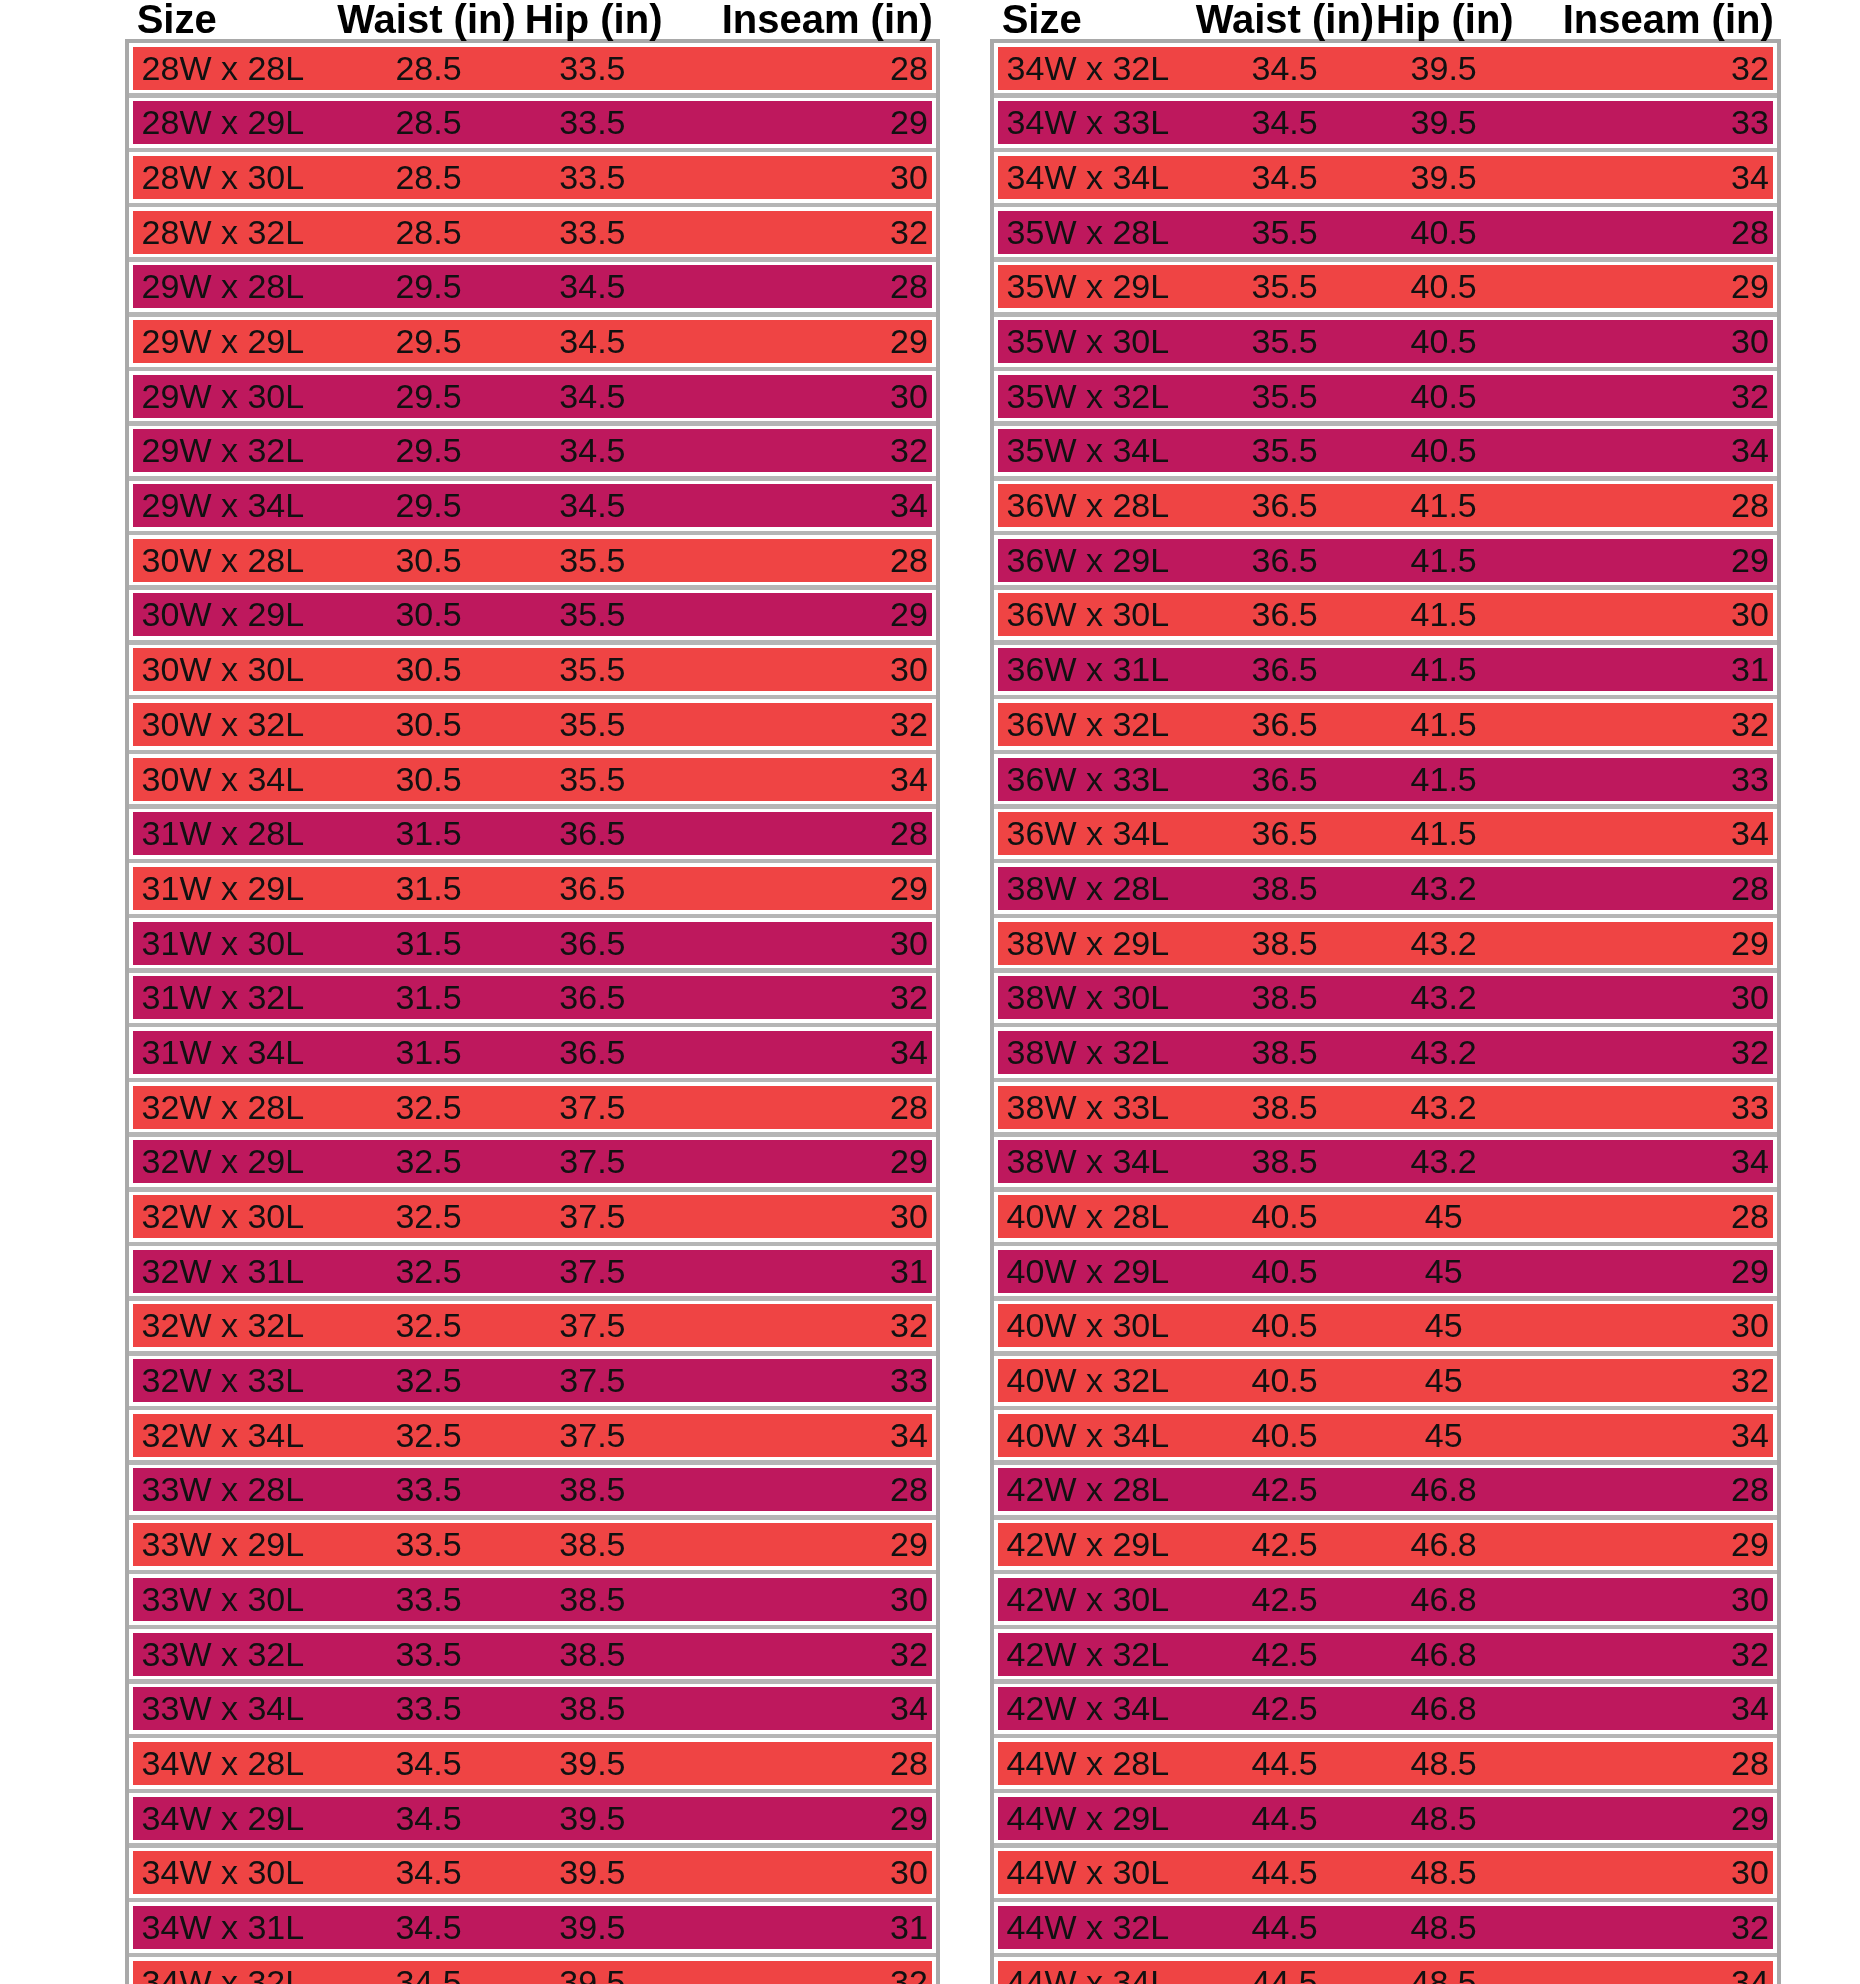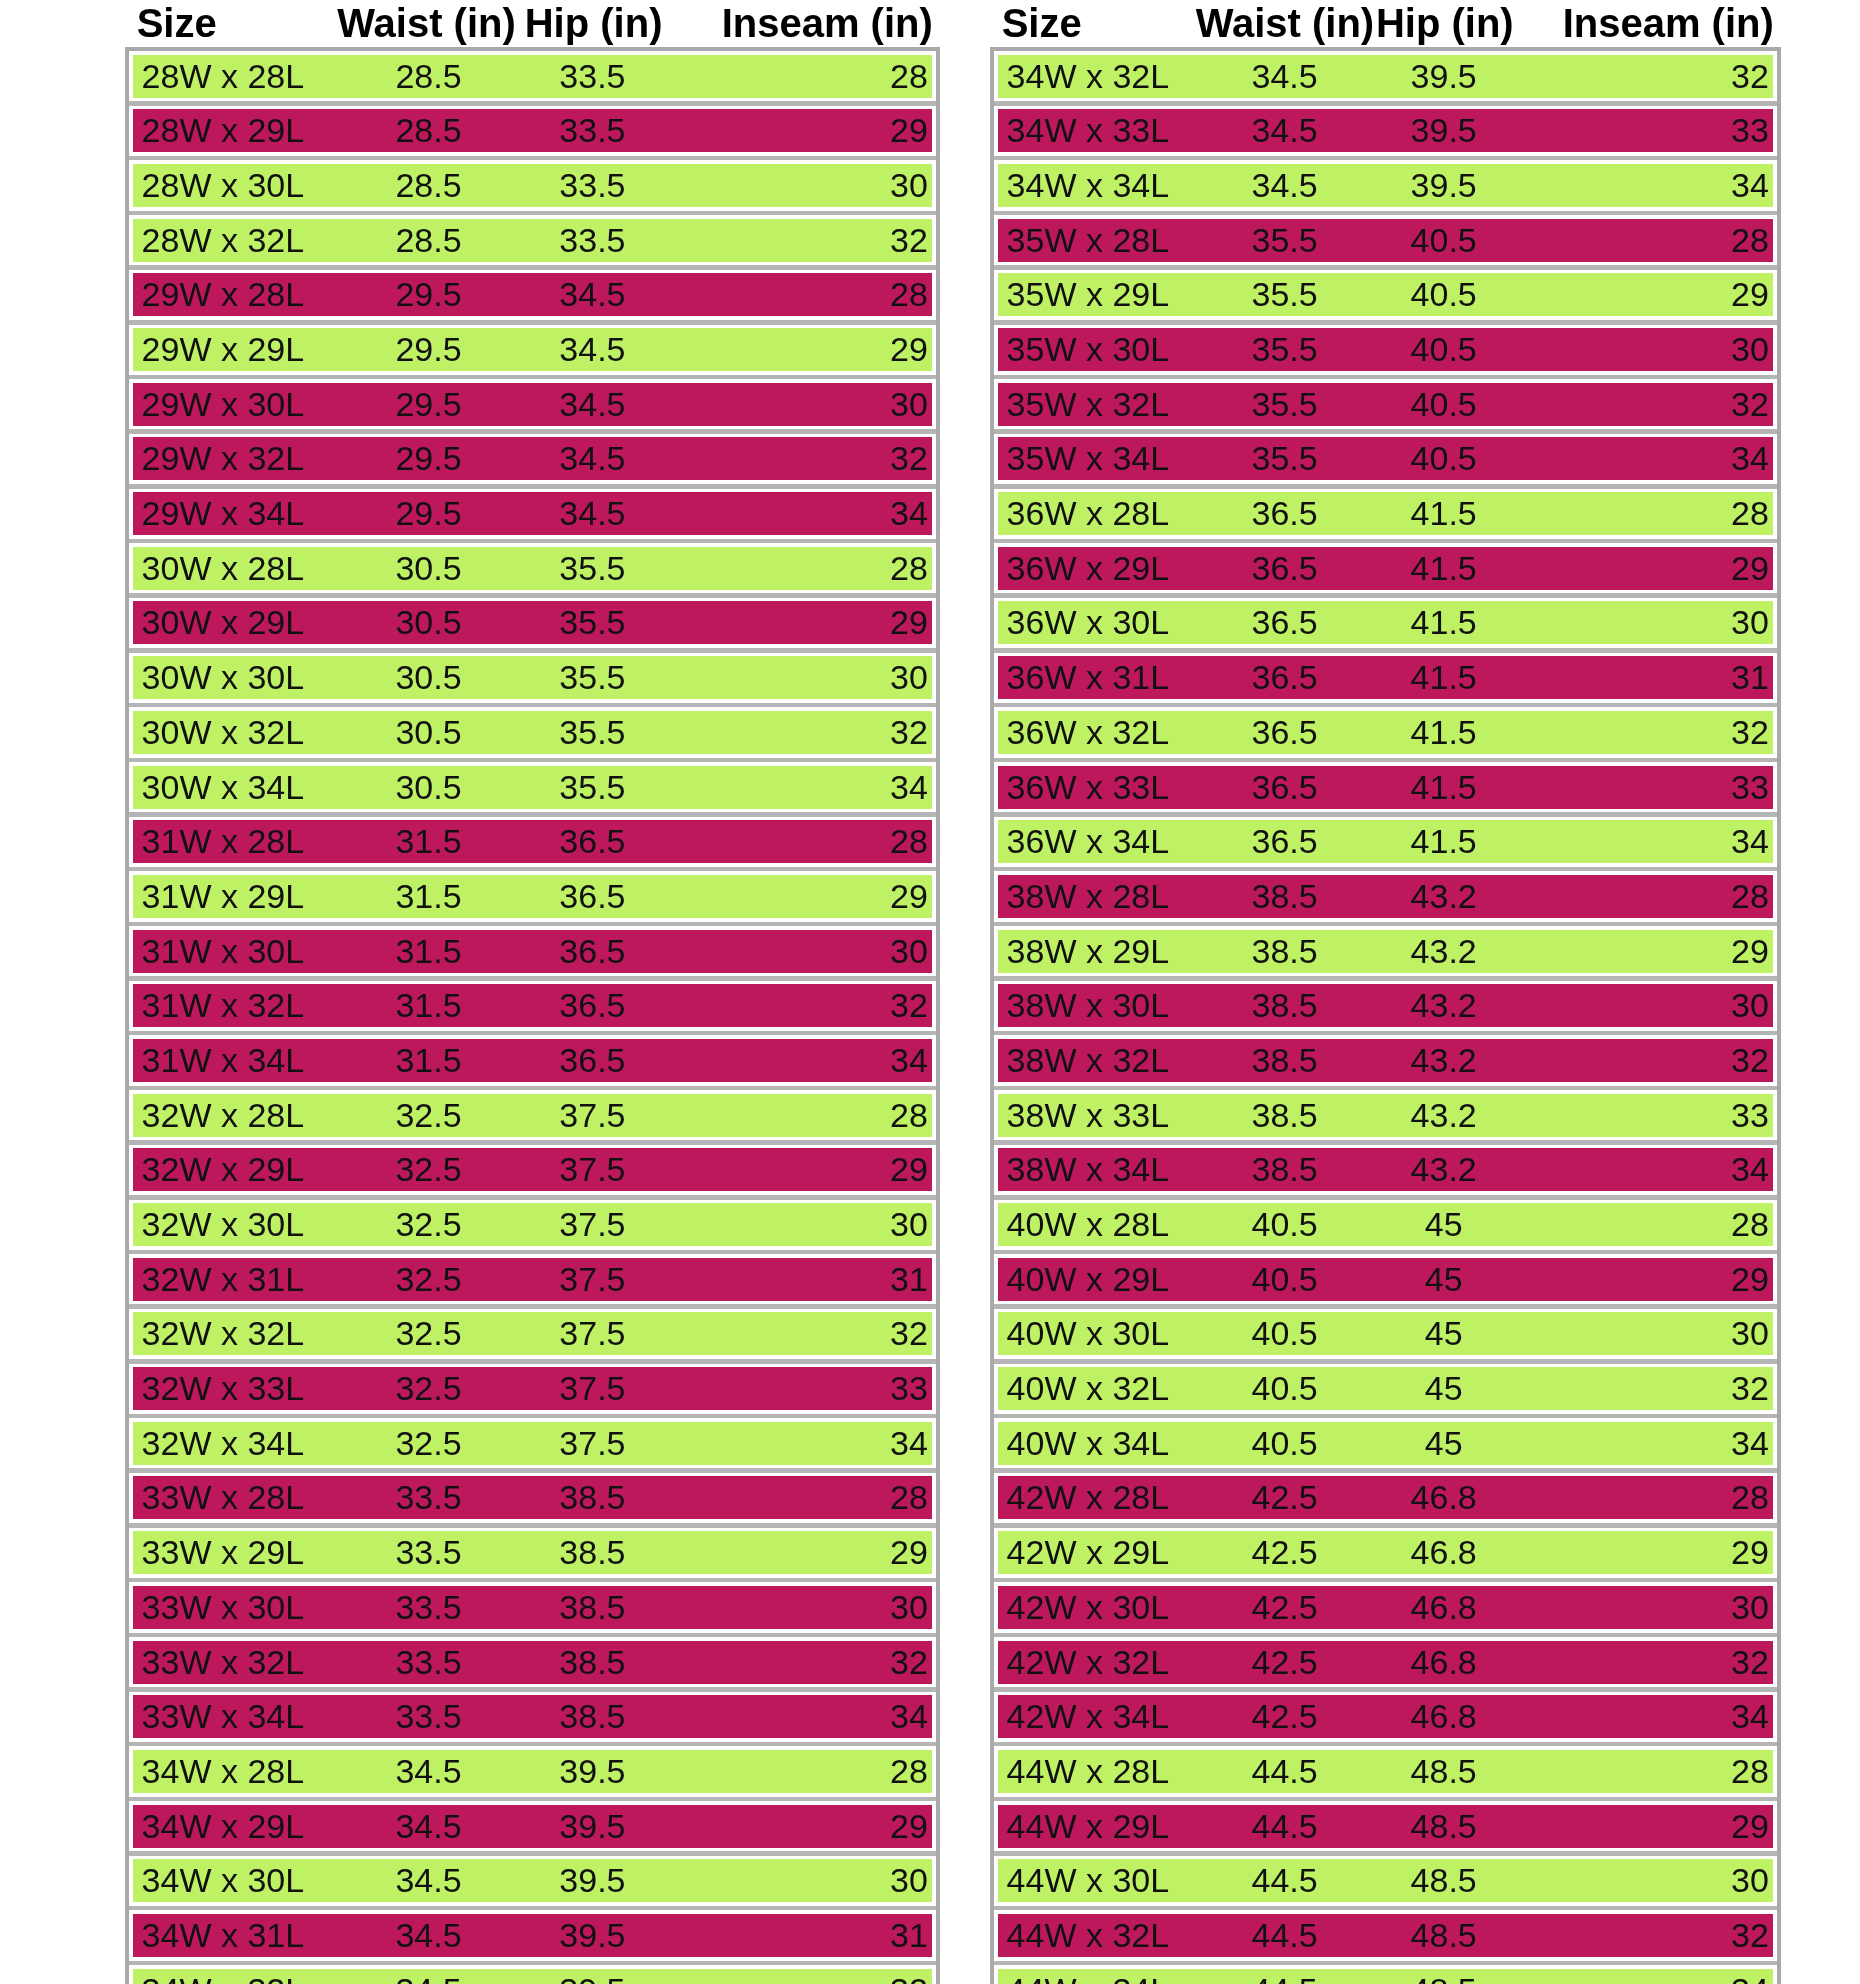--- a/index.html
+++ b/index.html
@@ -17,21 +17,21 @@
   }
   .tbl {
     position: absolute;
     top: 0;
   }
   .tbl.left  { left: 125px;  width: 815px; }
   .tbl.right { left: 990px; width: 791px; }
 
   .thead {
     display: flex;
-    height: 47px;
+    height: 39px;
     align-items: center;
     font-weight: bold;
     font-size: 40px;
     color: #000000;
     white-space: nowrap;
   }
 
   .tbody {
     border: 4.5px solid #a9a9a9;
     padding: 3.6px;
@@ -39,21 +39,21 @@
   }
 
   .row {
     display: flex;
     height: 43px;
     line-height: 43px;
     font-size: 34px;
     white-space: nowrap;
   }
   .row.gray  { background: #be185d; }
-  .row.white { background: #bef264; }
+  .row.white { background: #ef4444; }
   .row + .row { margin-top: 11.7px; position: relative; }
   .row + .row::before {
     content: "";
     position: absolute;
     left: -3.6px;
     right: -3.6px;
     top: -8px;
     height: 4.5px;
     background: #b5b5b5;
   }

